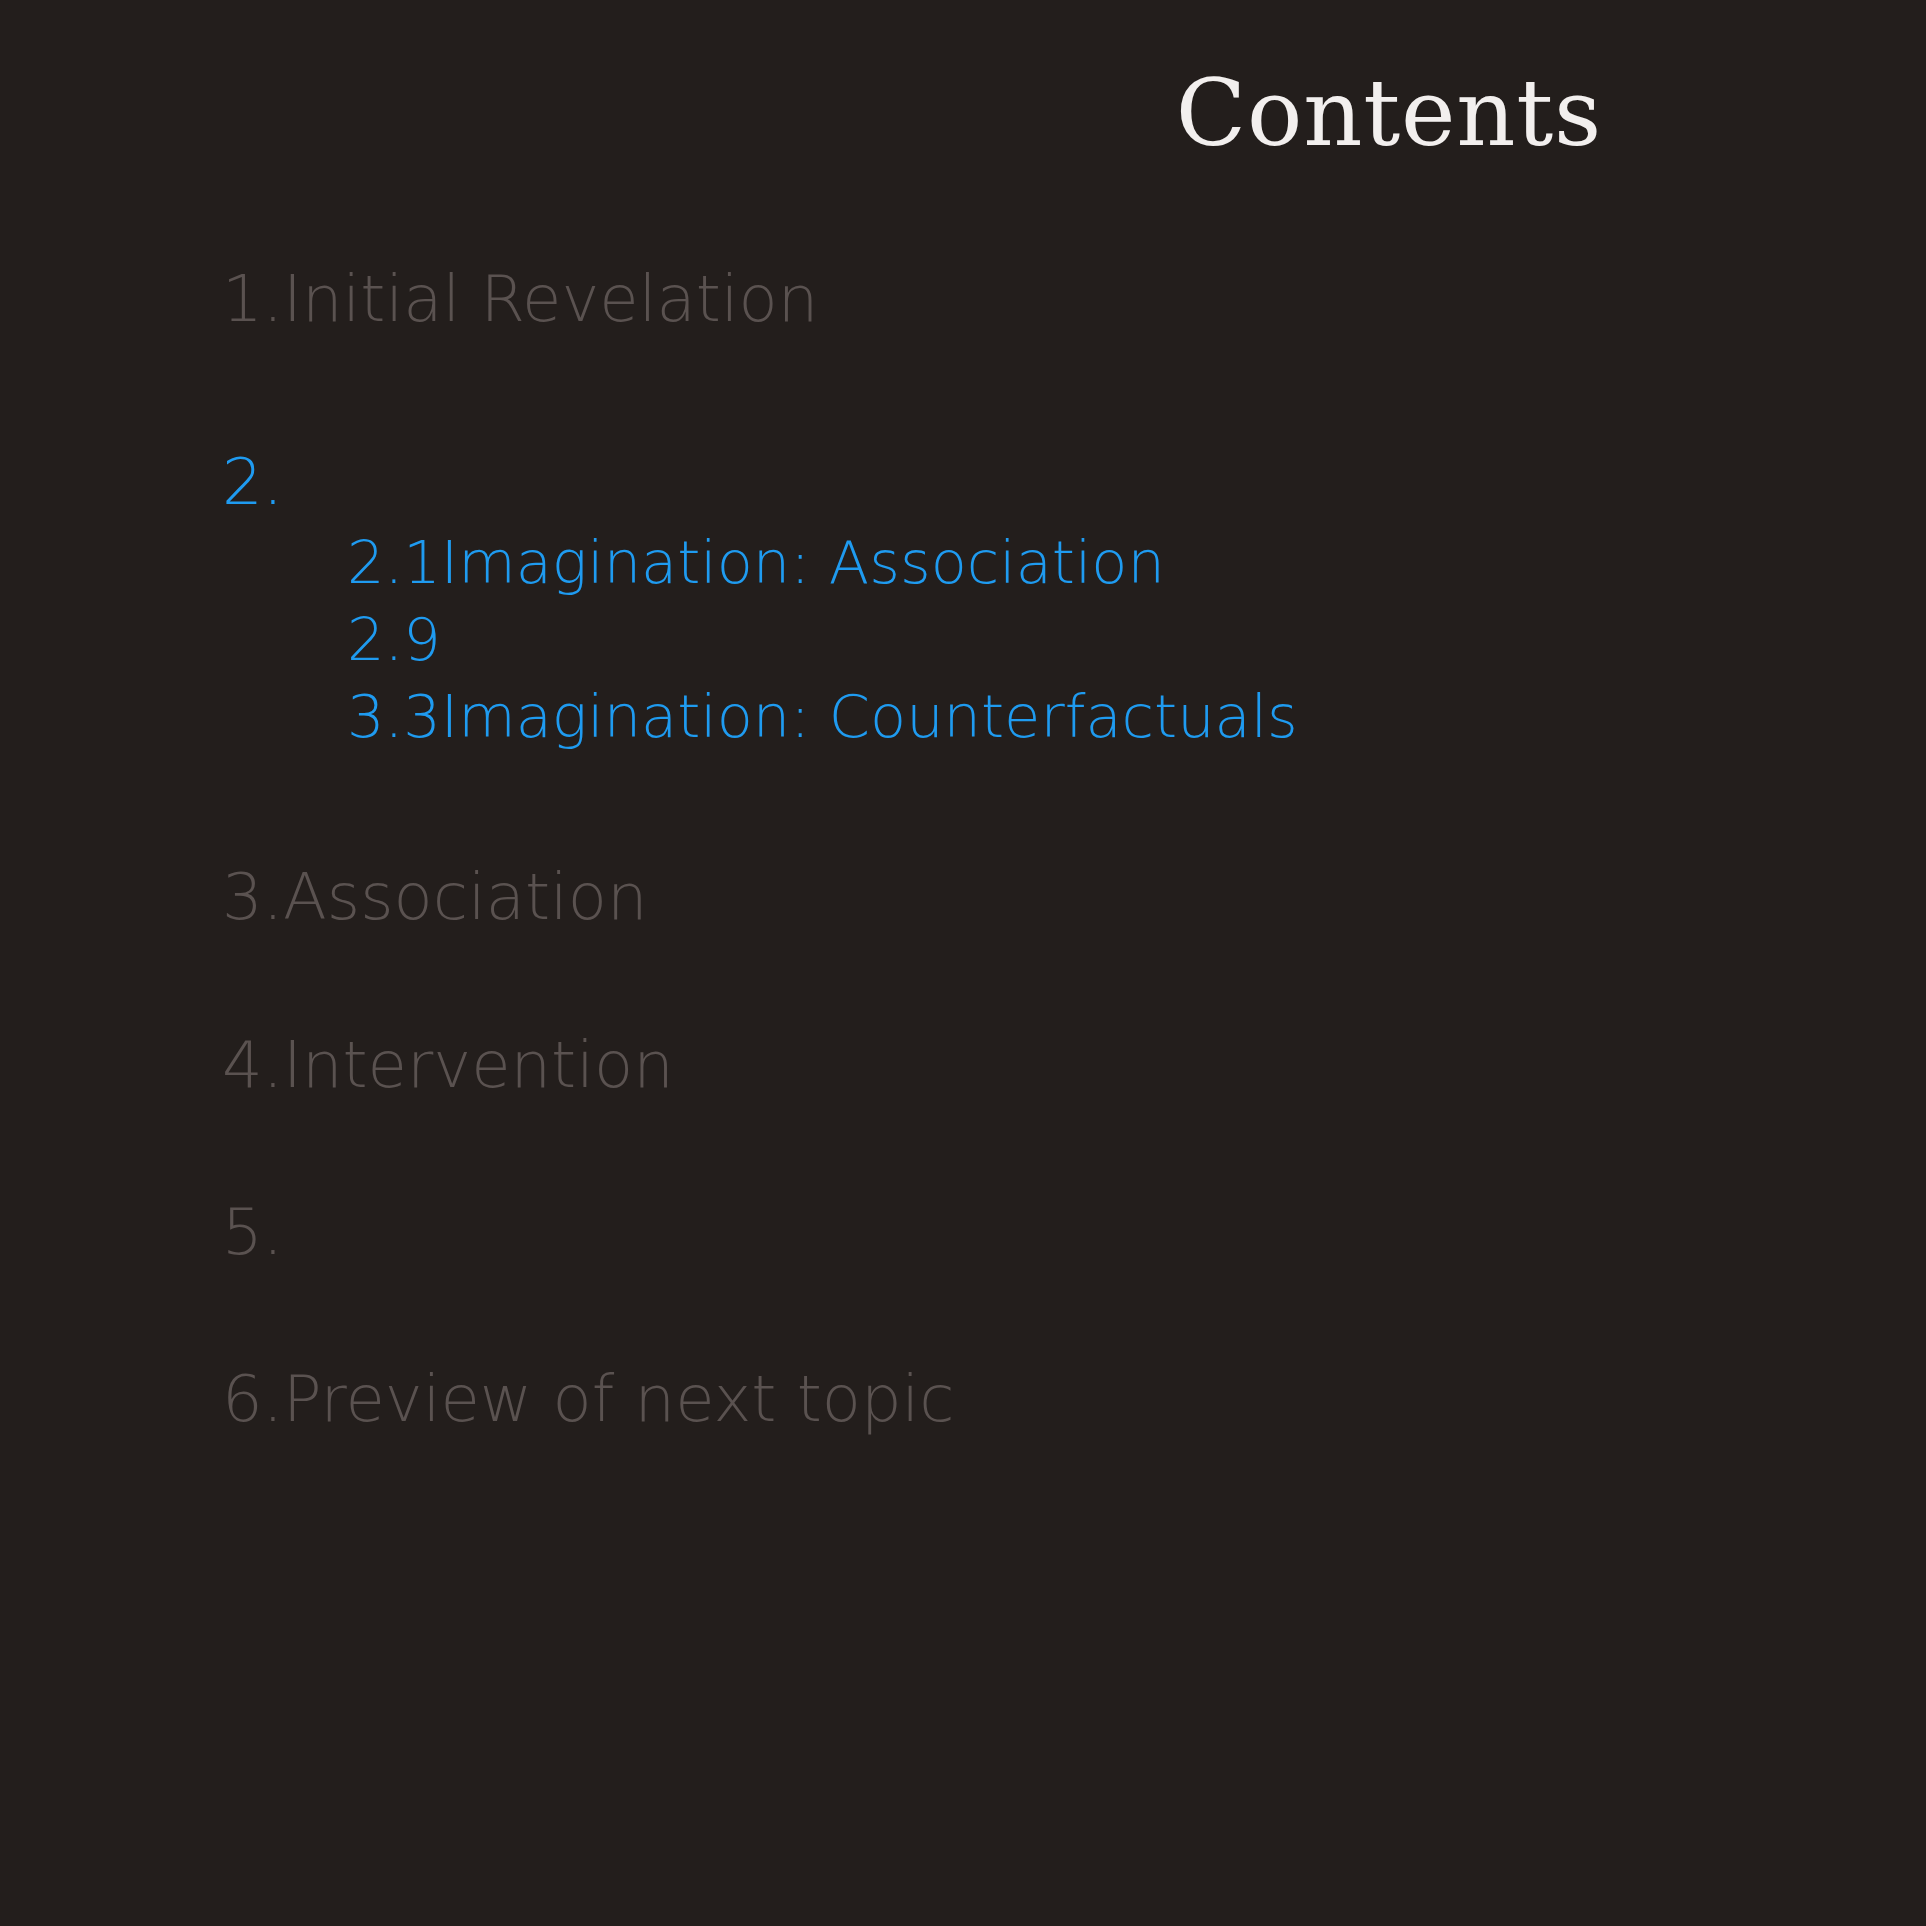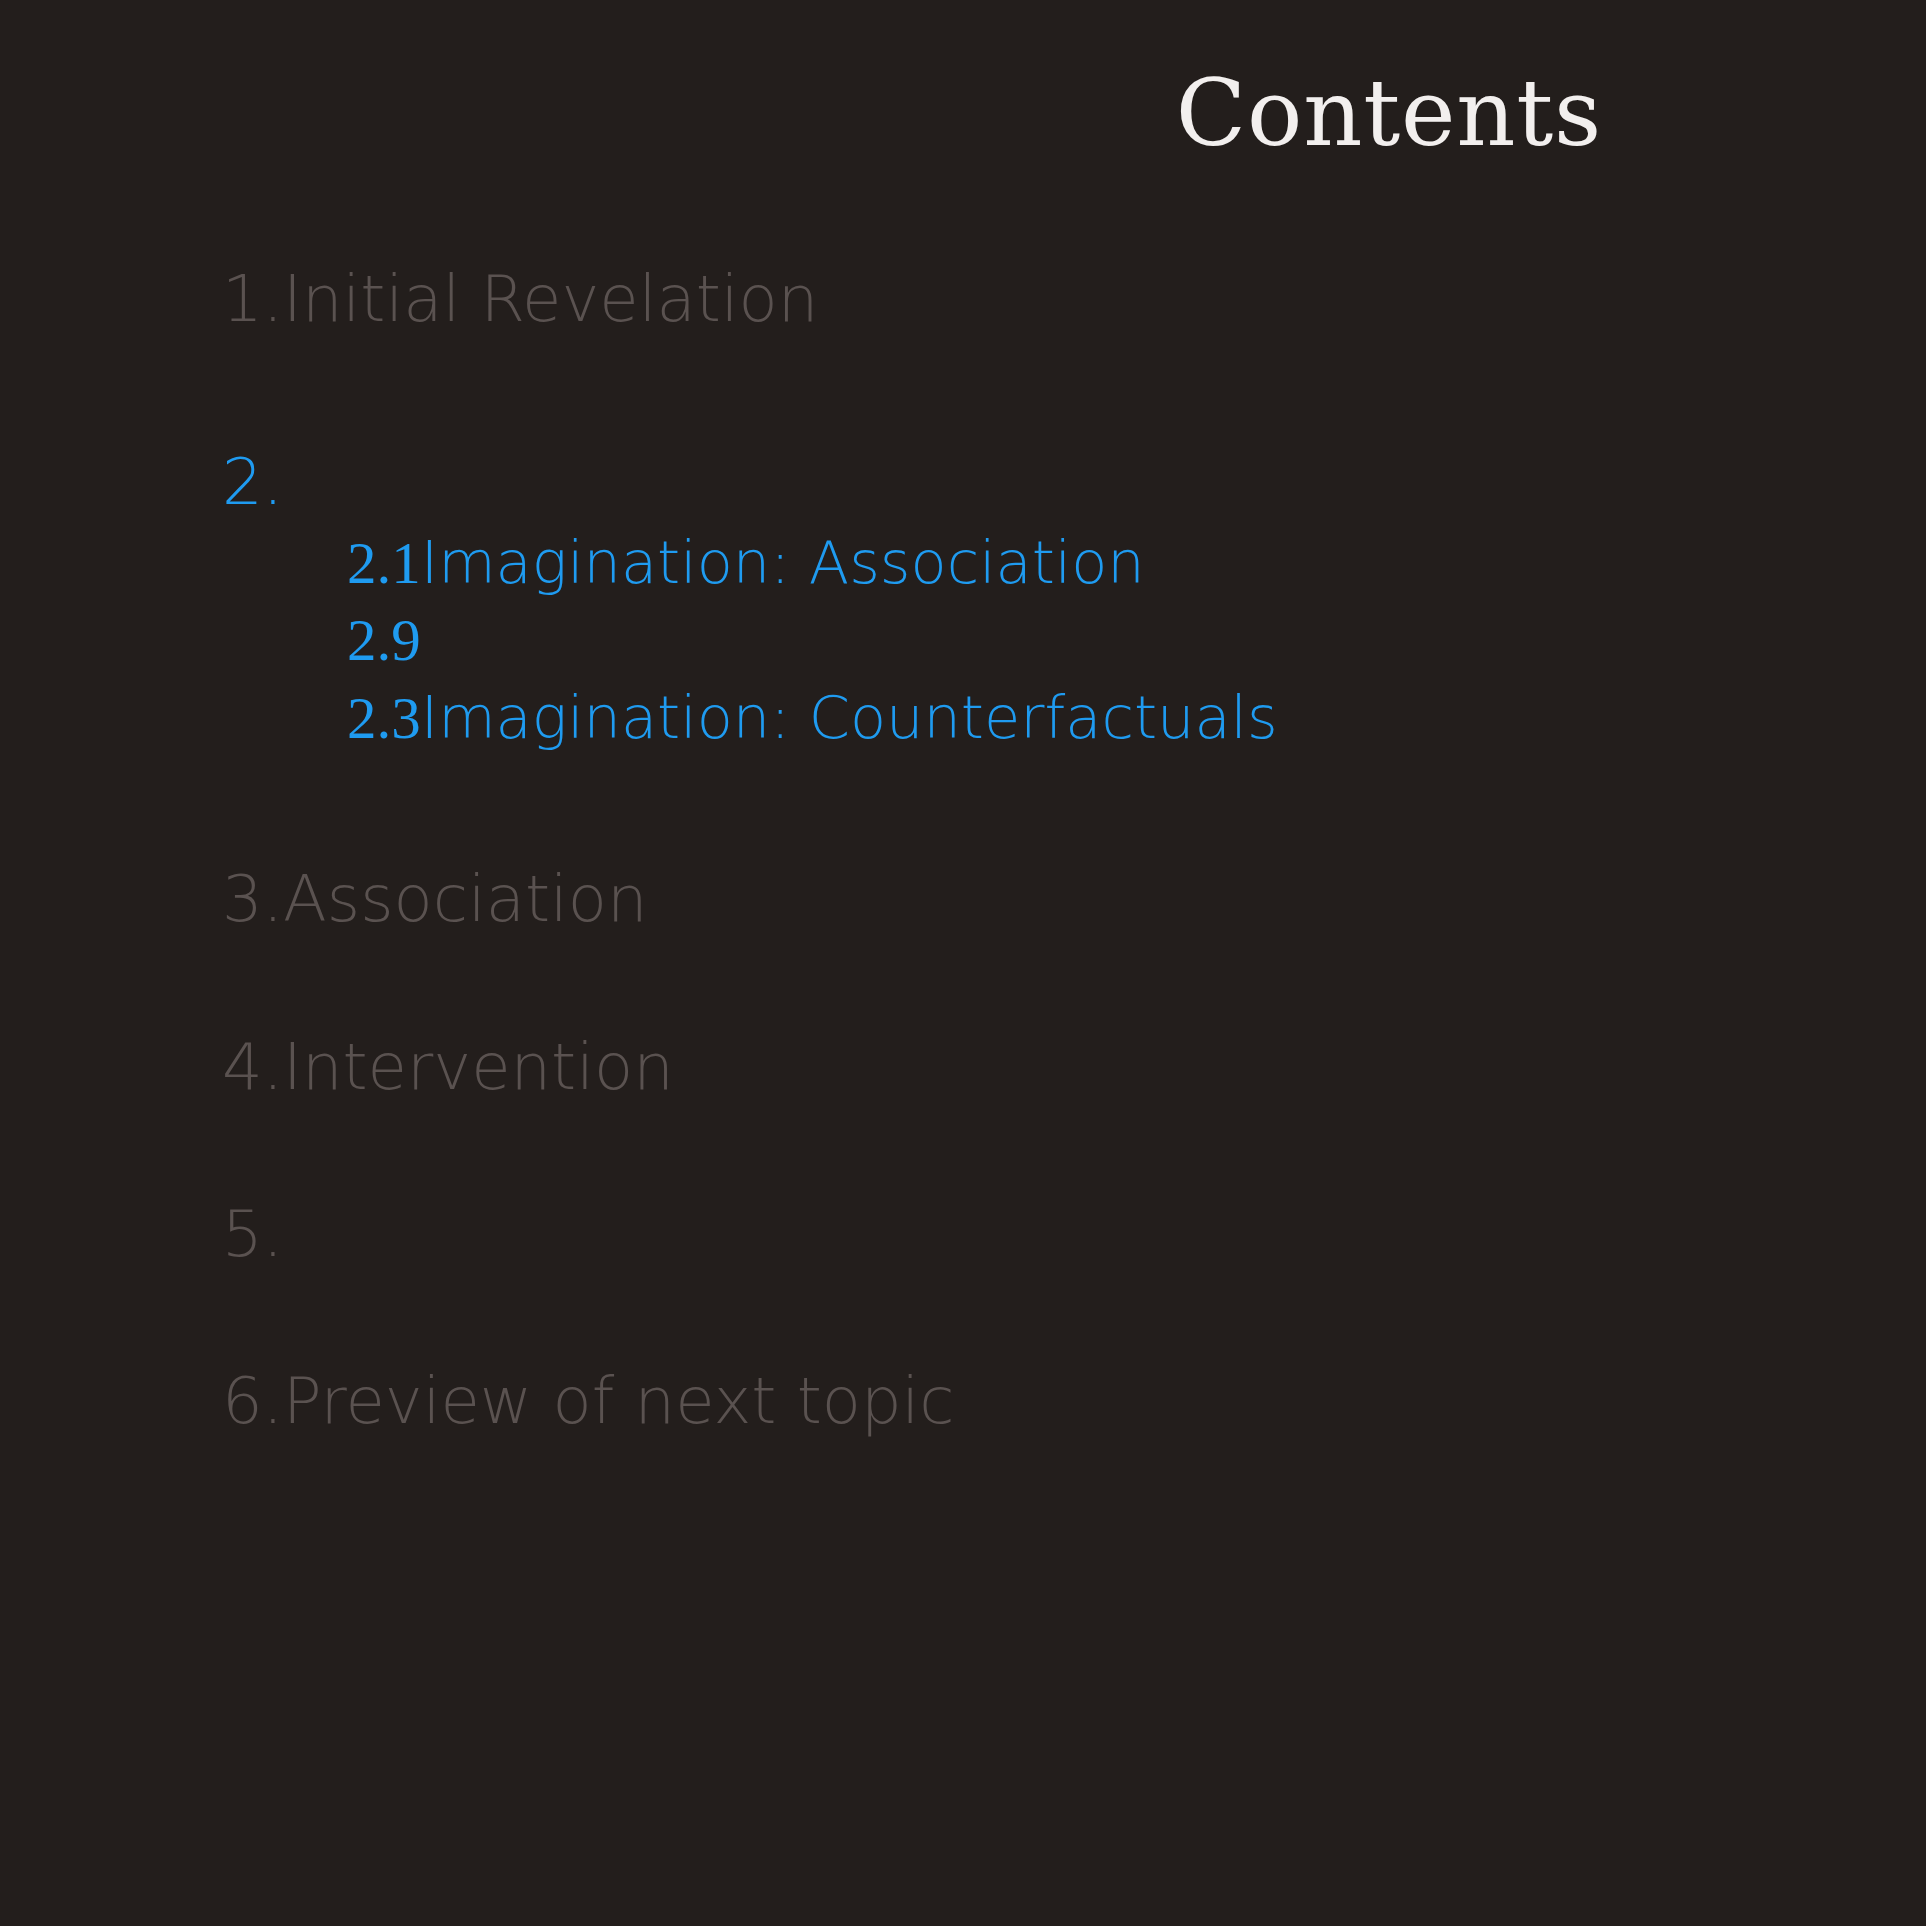--- a/index.html
+++ b/index.html
@@ -65,21 +65,20 @@
     align-items: baseline;
     font-size: 59px;
     padding-left: 347px;
     color: #1f9bf0;
     line-height: 1.05;
     margin-top: 15.4px;
   }
   .toc-num2 {
     min-width: 71px;
     display: inline-block;
-    font-family: Liberation Serif, serif;
   }
   .gap-lg { height: 116px; }
   .gap-md { height: 100px; }
 </style>
 </head>
 <body>
 
 <div class="slide">
 
   <div class="slide-title">Contents</div>
@@ -100,21 +99,21 @@
     <div class="toc-entry toc-l2">
       <span class="toc-num2">2.1</span>
       <span>Imagination: Association</span>
     </div>
 
     <div class="toc-entry toc-l2">
       <span class="toc-num2">2.9</span>
     </div>
 
     <div class="toc-entry toc-l2">
-      <span class="toc-num2">2.3</span>
+      <span class="toc-num2">3.3</span>
       <span>Imagination: Counterfactuals</span>
     </div>
 
     <div class="gap-lg"></div>
 
     <div class="toc-entry toc-l1">
       <span class="toc-num">3.</span>
       <span>Association</span>
     </div>
 

